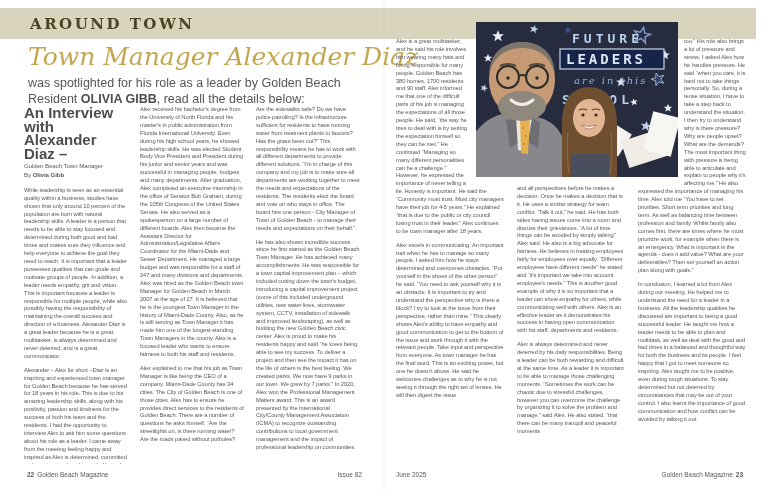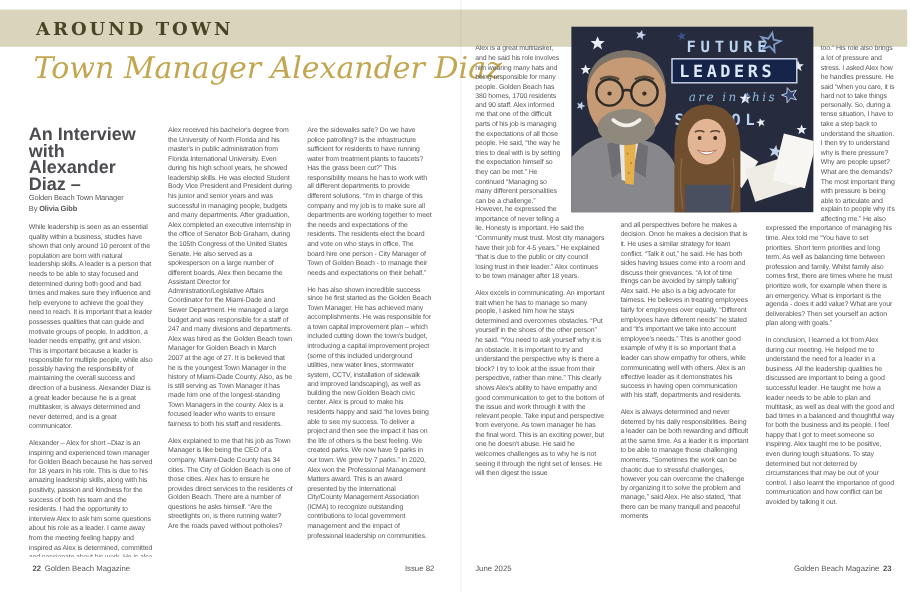--- a/index.html
+++ b/index.html
@@ -41,20 +41,21 @@
 <body>
 
 <div class="spread">
 
   <div class="band">
     <span class="band-title">AROUND TOWN</span>
   </div>
   <div class="gutter"></div>
 
   <h1 class="title">Town Manager Alexander Diaz</h1>
+  <p class="subtitle"><span>was spotlighted for his role as a leader by Golden Beach Resident </span><b>OLIVIA GIBB</b><span>, read all the details below:</span></p>
 
   <div class="col lcol" id="col1">
     <h2>An Interview with Alexander Diaz –</h2>
     <div class="subhead">Golden Beach Town Manager</div>
     <div class="byline"><span>By </span><b>Olivia Gibb</b></div>
     <p>While leadership is seen as an essential quality within a business, studies have shown that only around 10 percent of the population are born with natural leadership skills. A leader is a person that needs to be able to stay focused and determined during both good and bad times and makes sure they influence and help everyone to achieve the goal they need to reach. It is important that a leader possesses qualities that can guide and motivate groups of people. In addition, a leader needs empathy, grit and vision. This is important because a leader is responsible for multiple people, while also possibly having the responsibility of maintaining the overall success and direction of a business. Alexander Diaz is a great leader because he is a great multitasker, is always determined and never deterred, and is a great communicator.</p>
     <p>Alexander – Alex for short –Diaz is an inspiring and experienced town manager for Golden Beach because he has served for 18 years in his role. This is due to his amazing leadership skills, along with his positivity, passion and kindness for the success of both his team and the residents. I had the opportunity to interview Alex to ask him some questions about his role as a leader. I came away from the meeting feeling happy and inspired as Alex is determined, committed and passionate about his work. He is also a very strong communicator.</p>
   </div>
 
   <div class="col lcol" id="col2">

